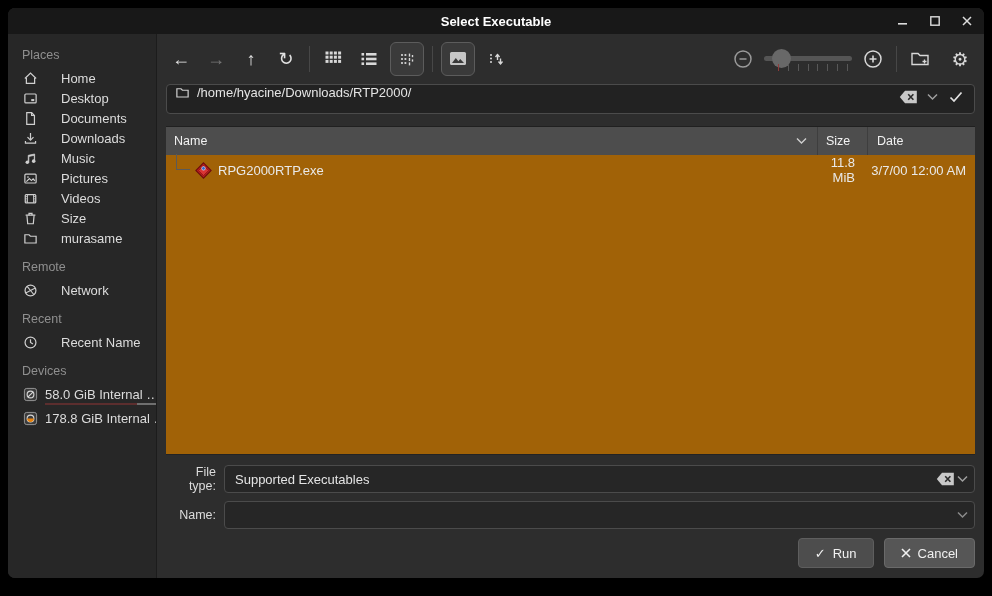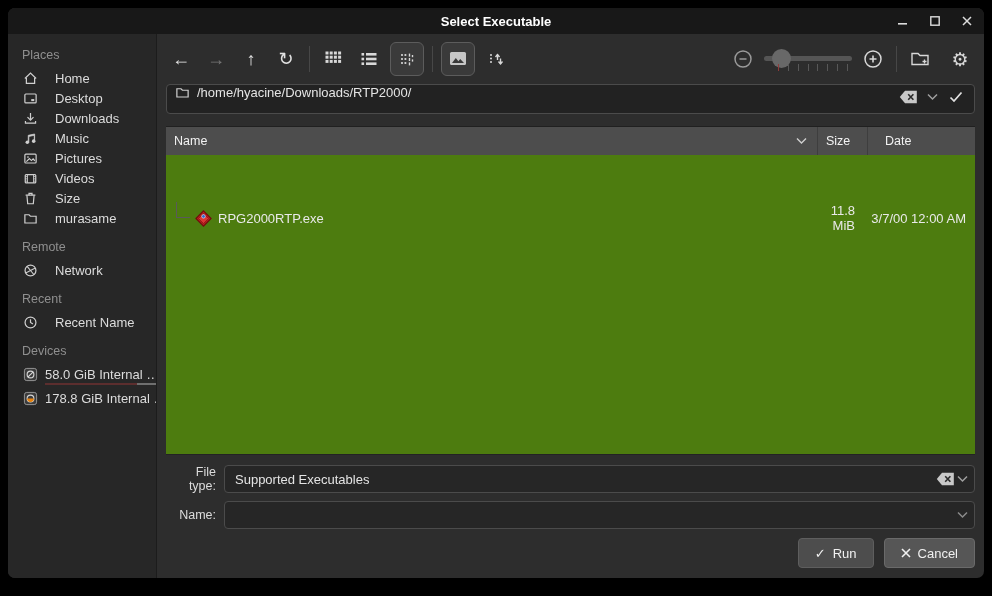--- a/index.html
+++ b/index.html
@@ -7,21 +7,21 @@
   .frame { position:relative; width:992px; height:596px; background:#000; }
   .window { position:absolute; left:8px; top:8px; width:976px; height:570px; background:#2d2d2d; border-radius:7px; overflow:hidden; display:flex; flex-direction:column; }
   .titlebar { height:26px; background:#181818; display:flex; align-items:center; position:relative; flex:none; }
   .title { position:absolute; left:0; right:0; text-align:center; color:#fff; font-size:13px; font-weight:bold; }
   .winbtns { position:absolute; right:10px; top:0; height:26px; display:flex; align-items:center; gap:18px; }
   .winbtn { width:14px; height:14px; display:flex; align-items:center; justify-content:center; cursor:pointer; }
   .body { flex:1; display:flex; min-height:0; }
   .sidebar { width:149px; background:#272727; border-right:1px solid #1c1c1c; padding:10px 0 0 14px; overflow:hidden; flex:none; }
   .side-header { color:#8f8f8f; font-size:12.5px; margin:12px 0 6px 0; }
   .side-header:first-child { margin-top:4px; }
-  .side-item { display:flex; align-items:center; gap:17px; height:20px; color:#dcdcdc; font-size:13px; cursor:pointer; white-space:nowrap; }
+  .side-item { display:flex; align-items:center; gap:23px; height:20px; color:#dcdcdc; font-size:13px; cursor:pointer; white-space:nowrap; }
   .side-item .ic { width:16px; height:16px; flex:none; display:flex; align-items:center; justify-content:center; }
   .side-dev { height:23px; flex-direction:column; align-items:flex-start; justify-content:center; gap:0; }
   .side-dev .devrow { display:flex; align-items:center; gap:7px; }
   .usagebar { margin-left:23px; margin-top:1px; width:112px; height:2px; display:flex; }
   .usagebar .used { width:82%; background:#5c2e2e; }
   .usagebar .free { flex:1; background:#6f6f6f; }
   .main { flex:1; display:flex; flex-direction:column; padding:8px 9px 0 9px; min-width:0; }
   .toolbar { height:34px; display:flex; align-items:center; flex:none; margin-bottom:8px; }
   .tbtn { display:flex; align-items:center; justify-content:center; width:30px; height:30px; cursor:pointer; color:#e2e2e2; border-radius:5px; }
   .tbtn.glyph { font-size:18px; line-height:1; }
@@ -31,26 +31,26 @@
   .spacer { flex:1; }
   .zoomslider { display:flex; align-items:center; margin:0 6px; position:relative; width:88px; height:30px; cursor:pointer; }
   .ztrack { position:absolute; left:0; right:0; top:12px; height:5px; background:#555; border-radius:3px; }
   .zhandle { position:absolute; left:8px; top:5px; width:19px; height:19px; border-radius:50%; background:#686868; cursor:grab; }
   .zticks { position:absolute; left:14px; right:4px; top:20px; height:7px; display:flex; justify-content:space-between; }
   .ztick { width:1px; height:7px; background:#585858; }
   .ztick.red { background:#8f3a3a; }
   .locationbar { height:30px; background:#222; border:1px solid #4b4b4b; border-radius:4px; display:flex; padding:0 6px 0 8px; flex:none; margin-bottom:12px; }
   .locpath { color:#e4e4e4; font-size:13px; margin-left:7px; flex:1; white-space:nowrap; overflow:hidden; }
   .locbtn { display:flex; align-items:center; justify-content:center; width:24px; height:24px; cursor:pointer; }
-  .listview { flex:none; height:329px; background:#4d7c0f; border-top:1px solid #202020; border-bottom:1px solid #232323; display:flex; flex-direction:column;gap:48px; }
+  .listview { flex:none; height:329px; background:#a16207; border-top:1px solid #202020; border-bottom:1px solid #232323; display:flex; flex-direction:column; }
   .listheader { height:28px; background:#4d4d4d; display:flex; align-items:center; color:#f2f2f2; font-size:12.5px; flex:none; }
   .col-name { flex:1; display:flex; align-items:center; padding-left:8px; height:100%; cursor:pointer; }
   .col-name .hlabel { flex:1; }
   .col-size { width:50px; padding-left:8px; height:100%; display:flex; align-items:center; border-left:1px solid #3e3e3e; cursor:pointer; }
-  .col-date { width:108px; padding-left:17px; height:100%; display:flex; align-items:center; border-left:1px solid #3e3e3e; cursor:pointer; }
+  .col-date { width:108px; padding-left:9px; height:100%; display:flex; align-items:center; border-left:1px solid #3e3e3e; cursor:pointer; }
   .filerow { height:30px; display:flex; align-items:center; color:#e9e9e9; font-size:13px; cursor:pointer; }
   .cell-name { flex:1; display:flex; align-items:center; padding-left:8px; }
   .treebranch { width:14px; height:16px; border-left:1px solid #5a5a5a; border-bottom:1px solid #5a5a5a; margin:-8px 5px 8px 2px; }
   .cell-size { width:58px; text-align:right; padding-right:12px; flex:none; }
   .cell-date { width:108px; text-align:right; padding-right:9px; flex:none; }
   .formrow { display:flex; align-items:center; flex:none; }
   .flabel { width:50px; text-align:right; color:#dcdcdc; font-size:12.5px; margin-right:8px; flex:none; }
   .combo { flex:1; height:28px; background:#262626; border:1px solid #4b4b4b; border-radius:4px; display:flex; align-items:center; padding:0 6px 0 10px; }
   .combo input { flex:1; background:transparent; border:none; outline:none; color:#e4e4e4; font-size:13px; height:100%; }
   .combo .val { flex:1; color:#e4e4e4; font-size:13px; white-space:nowrap; overflow:hidden; }
@@ -103,20 +103,29 @@
               <svg width="15" height="15" viewBox="0 0 16 16" fill="none" stroke="#cfcfcf" stroke-width="1.3">
                 <rect x="2" y="3.2" width="12" height="9.4" rx="1"></rect>
                 <rect x="8.8" y="8.6" width="3.2" height="2.2" fill="#cfcfcf" stroke="none"></rect>
               </svg>
             </span>
         <span>Desktop</span>
       </div>
       <div class="side-item">
         <span class="ic">
               <svg width="15" height="15" viewBox="0 0 16 16" fill="none" stroke="#cfcfcf" stroke-width="1.3">
+                <path d="M4 1.8 H9.2 L12.2 4.8 V14.2 H4 Z"></path>
+                <path d="M9.2 1.8 V4.8 H12.2"></path>
+              </svg>
+            </span>
+        <span>Documents</span>
+      </div>
+      <div class="side-item">
+        <span class="ic">
+              <svg width="15" height="15" viewBox="0 0 16 16" fill="none" stroke="#cfcfcf" stroke-width="1.3">
                 <path d="M8 2 V9.4"></path>
                 <path d="M4.8 6.6 L8 9.8 L11.2 6.6"></path>
                 <path d="M2.6 10.6 V13 H13.4 V10.6"></path>
               </svg>
             </span>
         <span>Downloads</span>
       </div>
       <div class="side-item">
         <span class="ic">
               <svg width="15" height="15" viewBox="0 0 16 16" fill="#cfcfcf">

